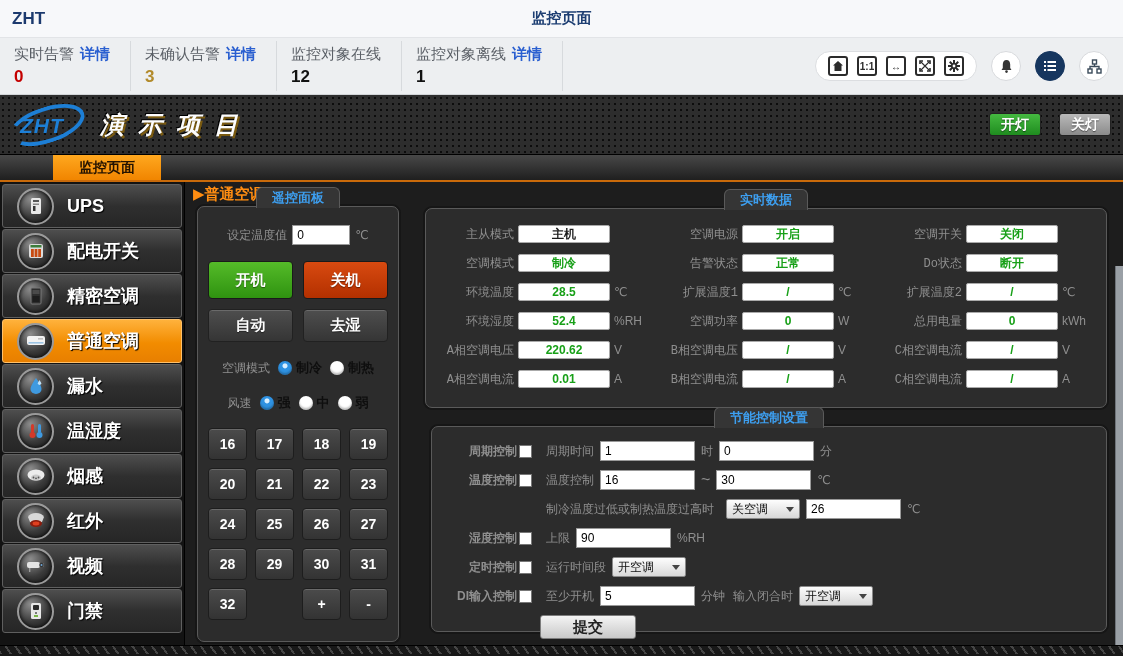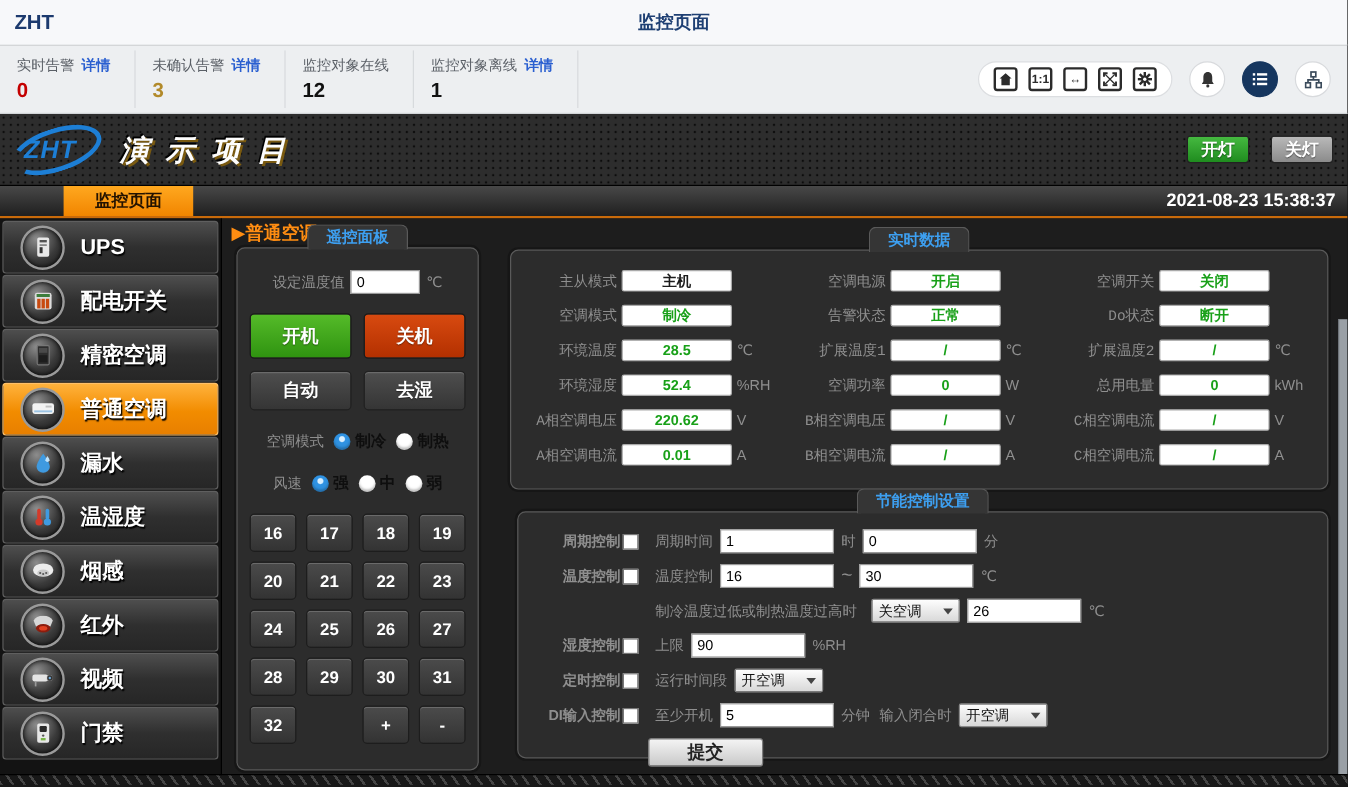--- a/index.html
+++ b/index.html
@@ -6,21 +6,21 @@
   html,body { width:1123px; height:656px; overflow:hidden; font-family:"Liberation Sans","DejaVu Sans",sans-serif; background:#181818; }
 
   
   .topbar { height:38px; background:#f7f8fa; border-bottom:1px solid #e2e4e7; display:flex; align-items:center; position:relative; }
   .brand { margin-left:12px; font-size:17px; font-weight:bold; color:#1c3a6e; }
   .page-title { position:absolute; left:50%; transform:translateX(-50%); font-size:15px; font-weight:bold; color:#1e3f73; }
 
   
   .statsbar { height:57px; background:#edeff1; border-bottom:1px solid #d2d5d8; display:flex; align-items:center; }
   .stat { padding:4px 20px 4px 14px; border-right:1px solid #d7dadd; display:flex; flex-direction:column; gap:3px; }
-  .stat-top { font-size:12px; color:#5a5f66; white-space:nowrap; }
+  .stat-top { font-size:15px; color:#5a5f66; white-space:nowrap; }
   .stat-link { color:#2a5fd0; font-weight:bold; margin-left:6px; cursor:pointer; }
   .stat-num { font-size:17px; font-weight:bold; }
   .stats-right { margin-left:auto; display:flex; align-items:center; gap:14px; padding-right:14px; }
   .icon-pill { background:#fff; border:1px solid #dcdee1; border-radius:16px; height:30px; display:flex; align-items:center; gap:9px; padding:0 12px; }
   .sq-icon { width:20px; height:20px; border:2px solid #2b2b2b; border-radius:3px; display:flex; align-items:center; justify-content:center; font-size:10px; font-weight:bold; color:#2b2b2b; cursor:pointer; background:#fff; }
   .circ-btn { width:30px; height:30px; border-radius:50%; background:#fff; border:1px solid #d8dadd; display:flex; align-items:center; justify-content:center; cursor:pointer; }
   .circ-btn.navy { background:#16365f; border-color:#16365f; }
 
   
   .logobar { height:60px; background-color:#2d2d2d; background-image:radial-gradient(#0c0c0c 1.1px, transparent 1.2px); background-size:6px 6px; position:relative; border-bottom:1px solid #000; display:flex; align-items:center; }
@@ -193,21 +193,20 @@
     <span class="project-title">演示项目</span>
   </div>
   <div class="light-btns">
     <span class="btn-light on">开灯</span>
     <span class="btn-light off">关灯</span>
   </div>
 </div>
 
 <div class="tabbar">
   <span class="main-tab">监控页面</span>
-  <span class="timestamp">2021-08-23 15:38:37</span>
 </div>
 
 <div class="main">
 
   <div class="sidebar">
     <div class="side-item">
       <span class="side-icon">
           <svg width="16" height="18" viewBox="0 0 16 18">
             <rect x="3" y="1" width="10" height="16" rx="1.5" fill="#e8e8e8"></rect>
             <rect x="5" y="3" width="6" height="2" fill="#555"></rect>

